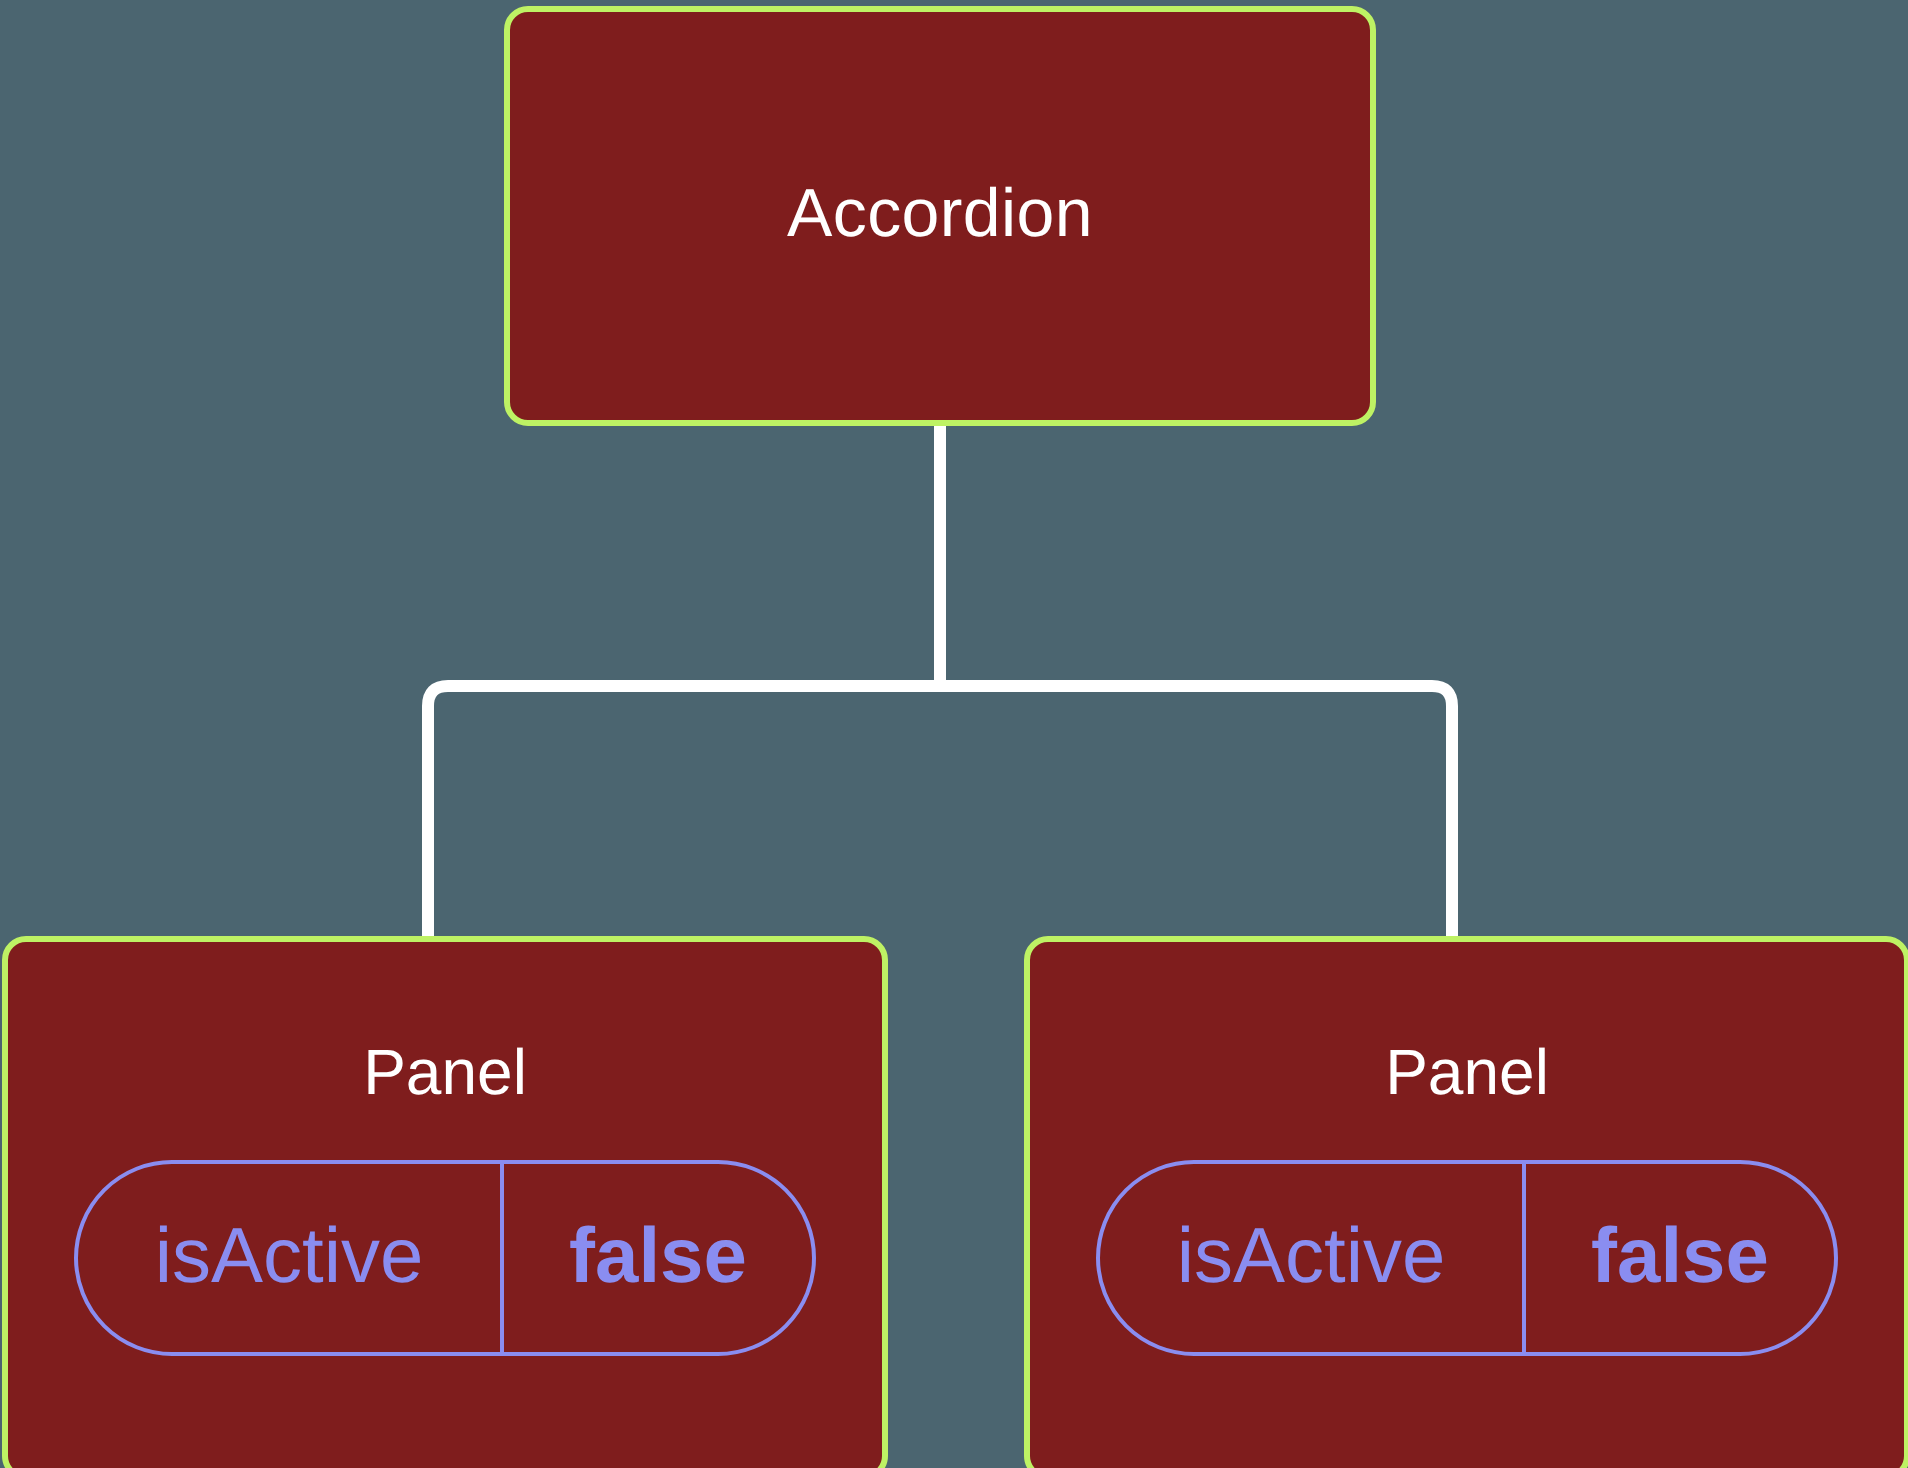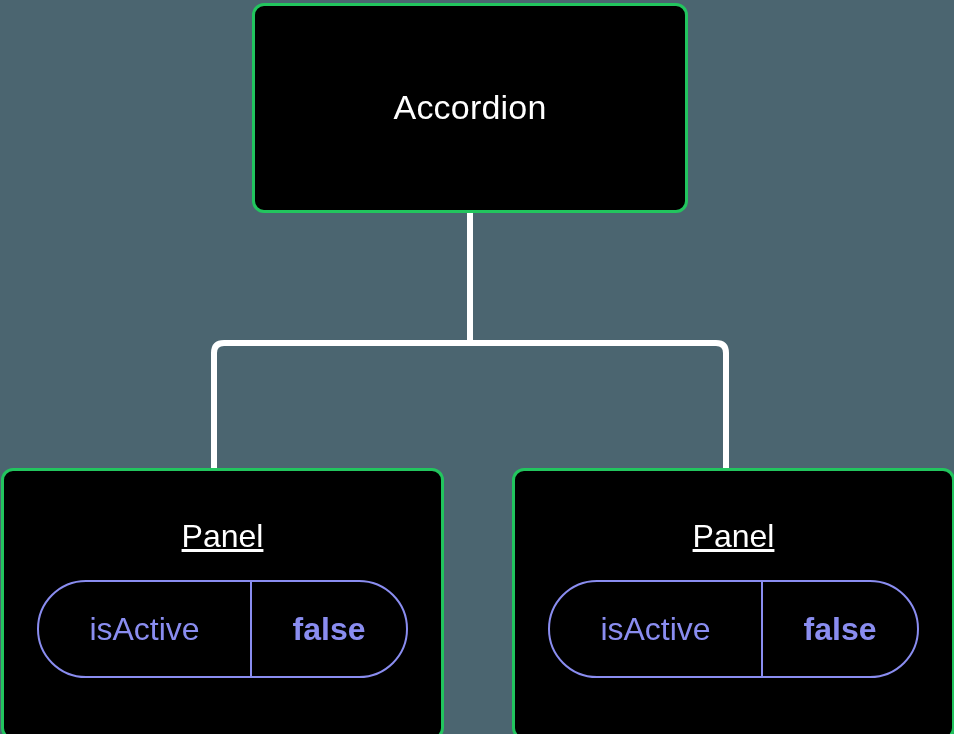--- a/index.html
+++ b/index.html
@@ -28,22 +28,22 @@
     left: 0; top: 0;
     width: 954px;
     height: 734px;
     pointer-events: none;
   }
 
   
   .node {
     position: absolute;
     box-sizing: border-box;
-    background: #000000;
-    border: 3px solid #22c55e;
+    background: #7f1d1d;
+    border: 3px solid #bef264;
     border-radius: 12px;
     display: flex;
     flex-direction: column;
     align-items: center;
   }
 
   .node-root {
     left: 252px;
     top: 3px;
     width: 436px;
@@ -69,21 +69,20 @@
 
   .node-panel-left  { left: 1px; }
   .node-panel-right { left: 512px; }
 
   .node-title-panel {
     color: #ffffff;
     font-size: 32px;
     line-height: 1.1;
     font-weight: 400;
     white-space: nowrap;
-    text-decoration: underline;
   }
 
   
   .pill {
     margin-top: 26px;
     height: 98px;
     width: 371px;
     box-sizing: border-box;
     border: 2px solid #8a8df0;
     border-radius: 49px;
@@ -91,21 +90,21 @@
     align-items: stretch;
     background: transparent;
   }
 
   .pill-key,
   .pill-val {
     display: flex;
     align-items: center;
     justify-content: center;
     color: #8a8df0;
-    font-size: 32px;
+    font-size: 39px;
     font-weight: 400;
     white-space: nowrap;
     box-sizing: border-box;
   }
 
   .pill-key {
     width: 213px;
     border-right: 2px solid #8a8df0;
   }
 

